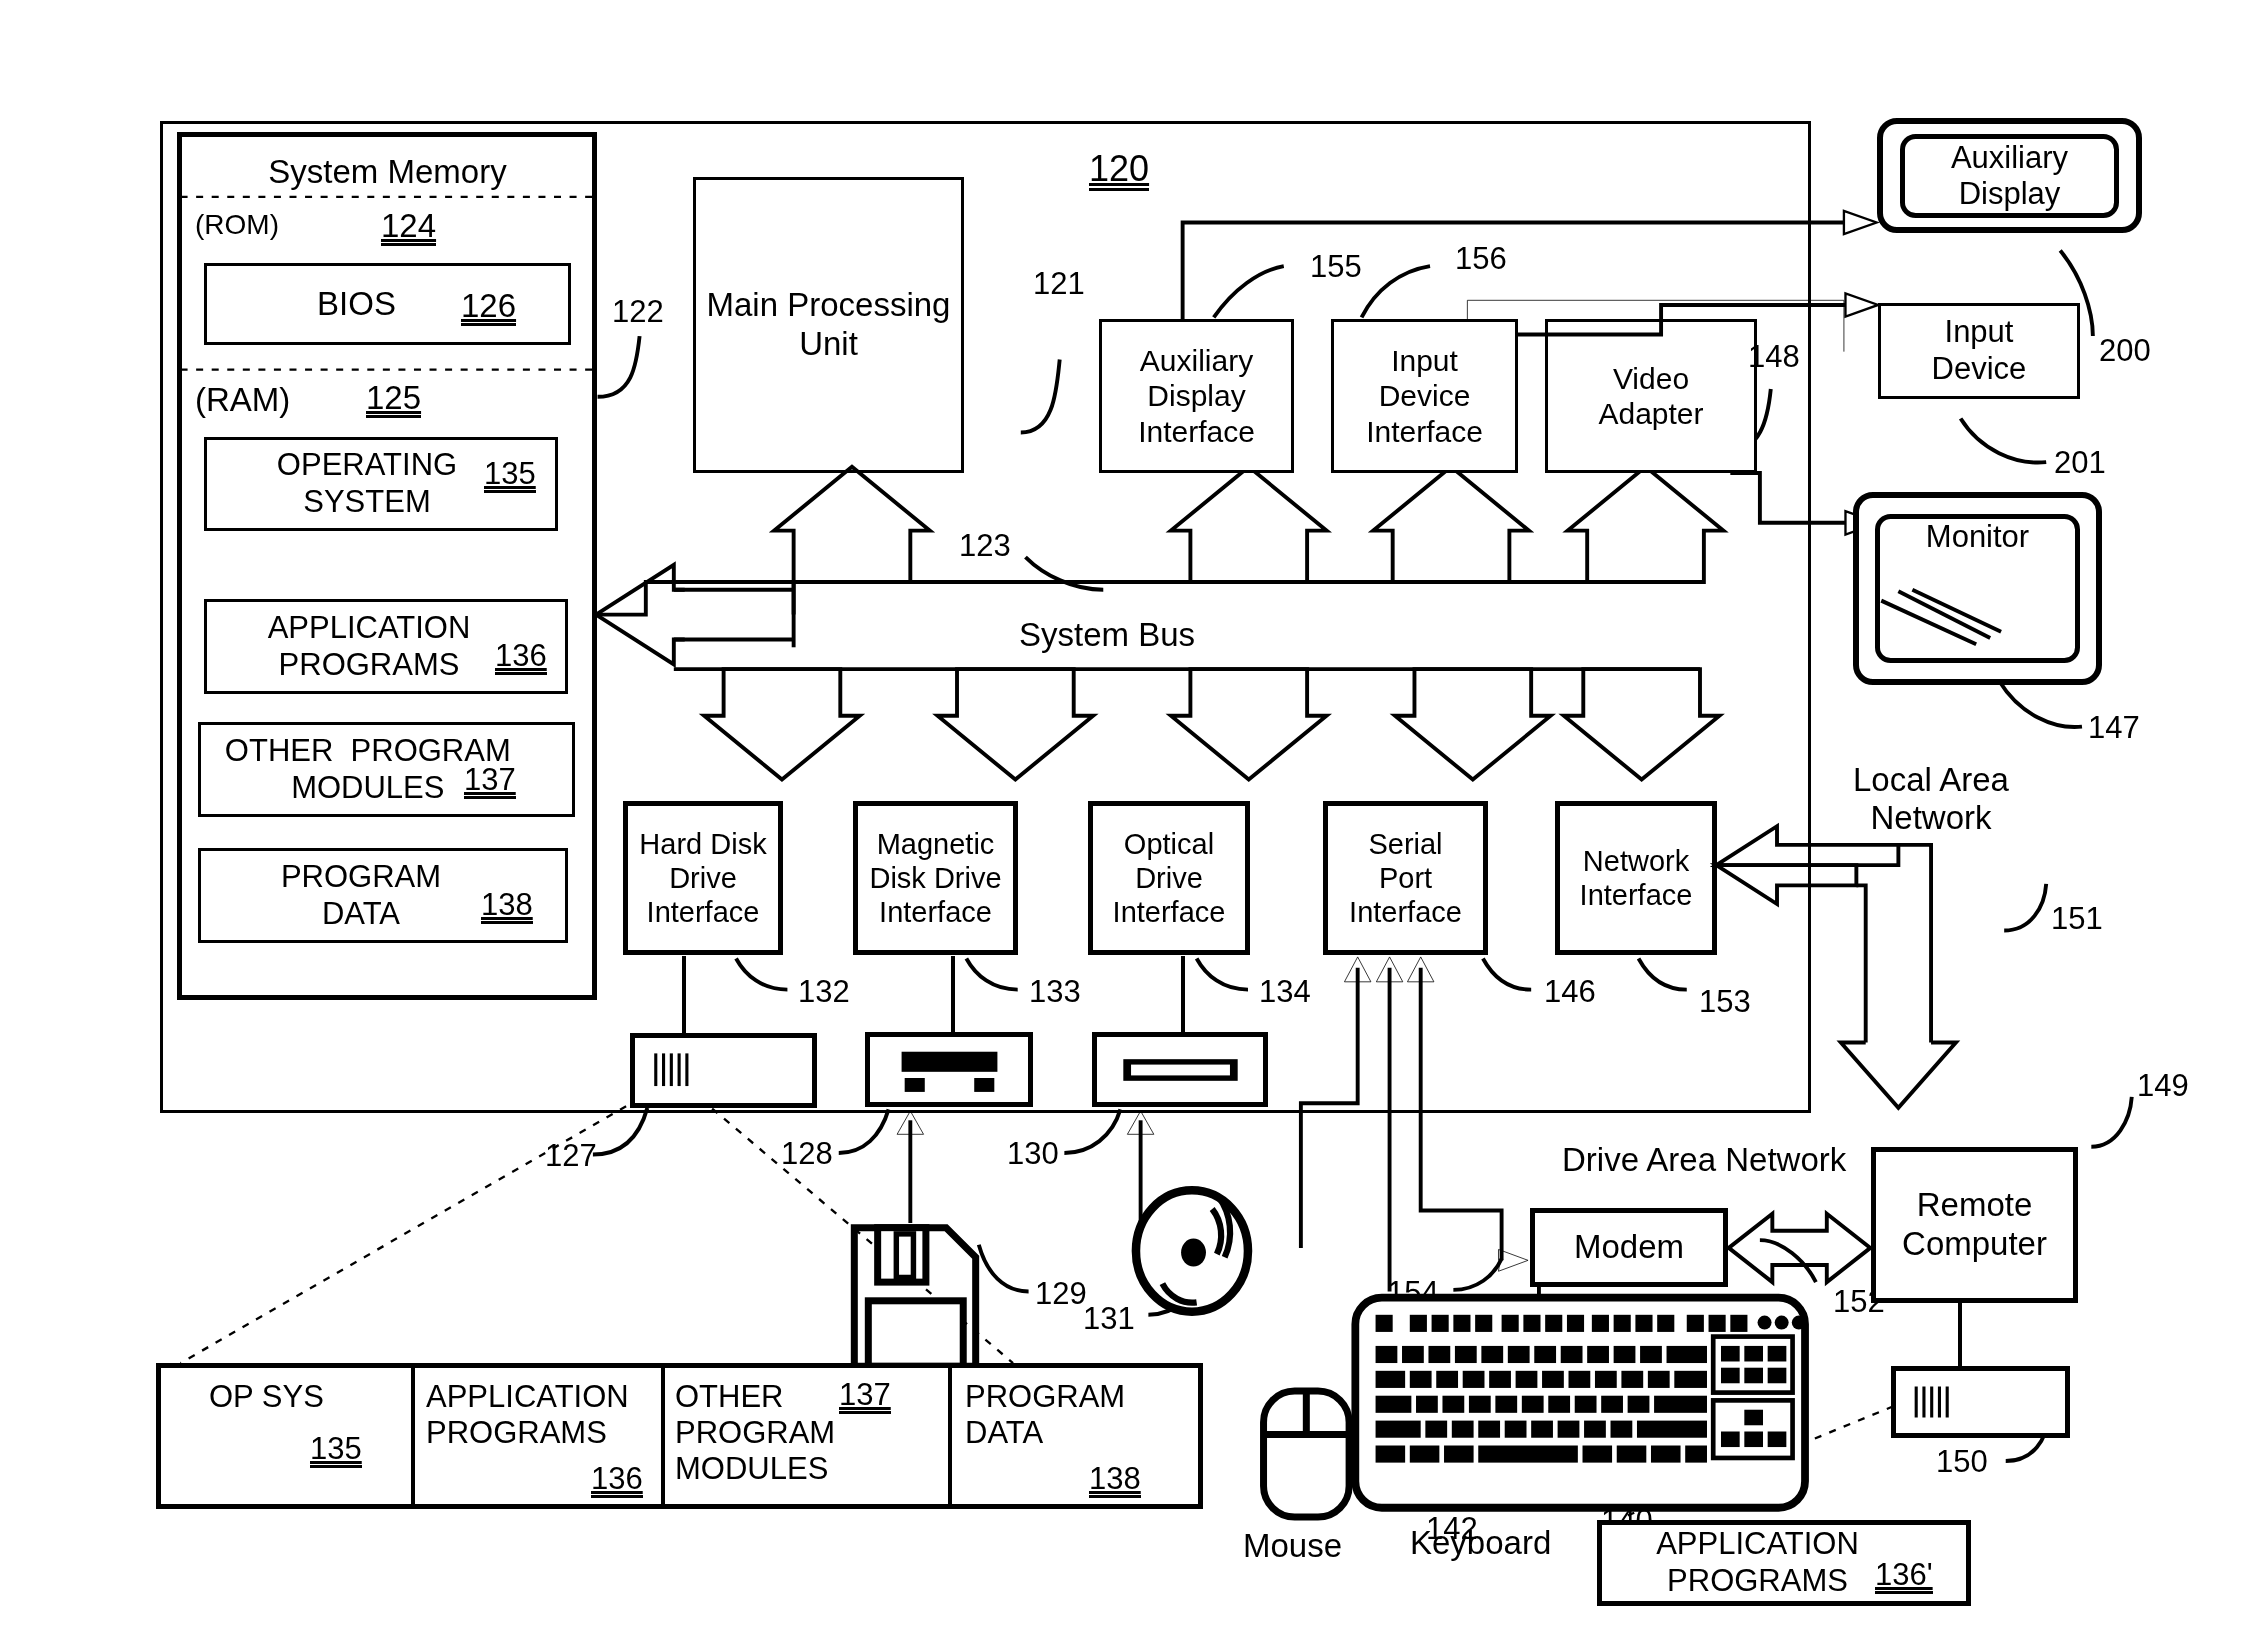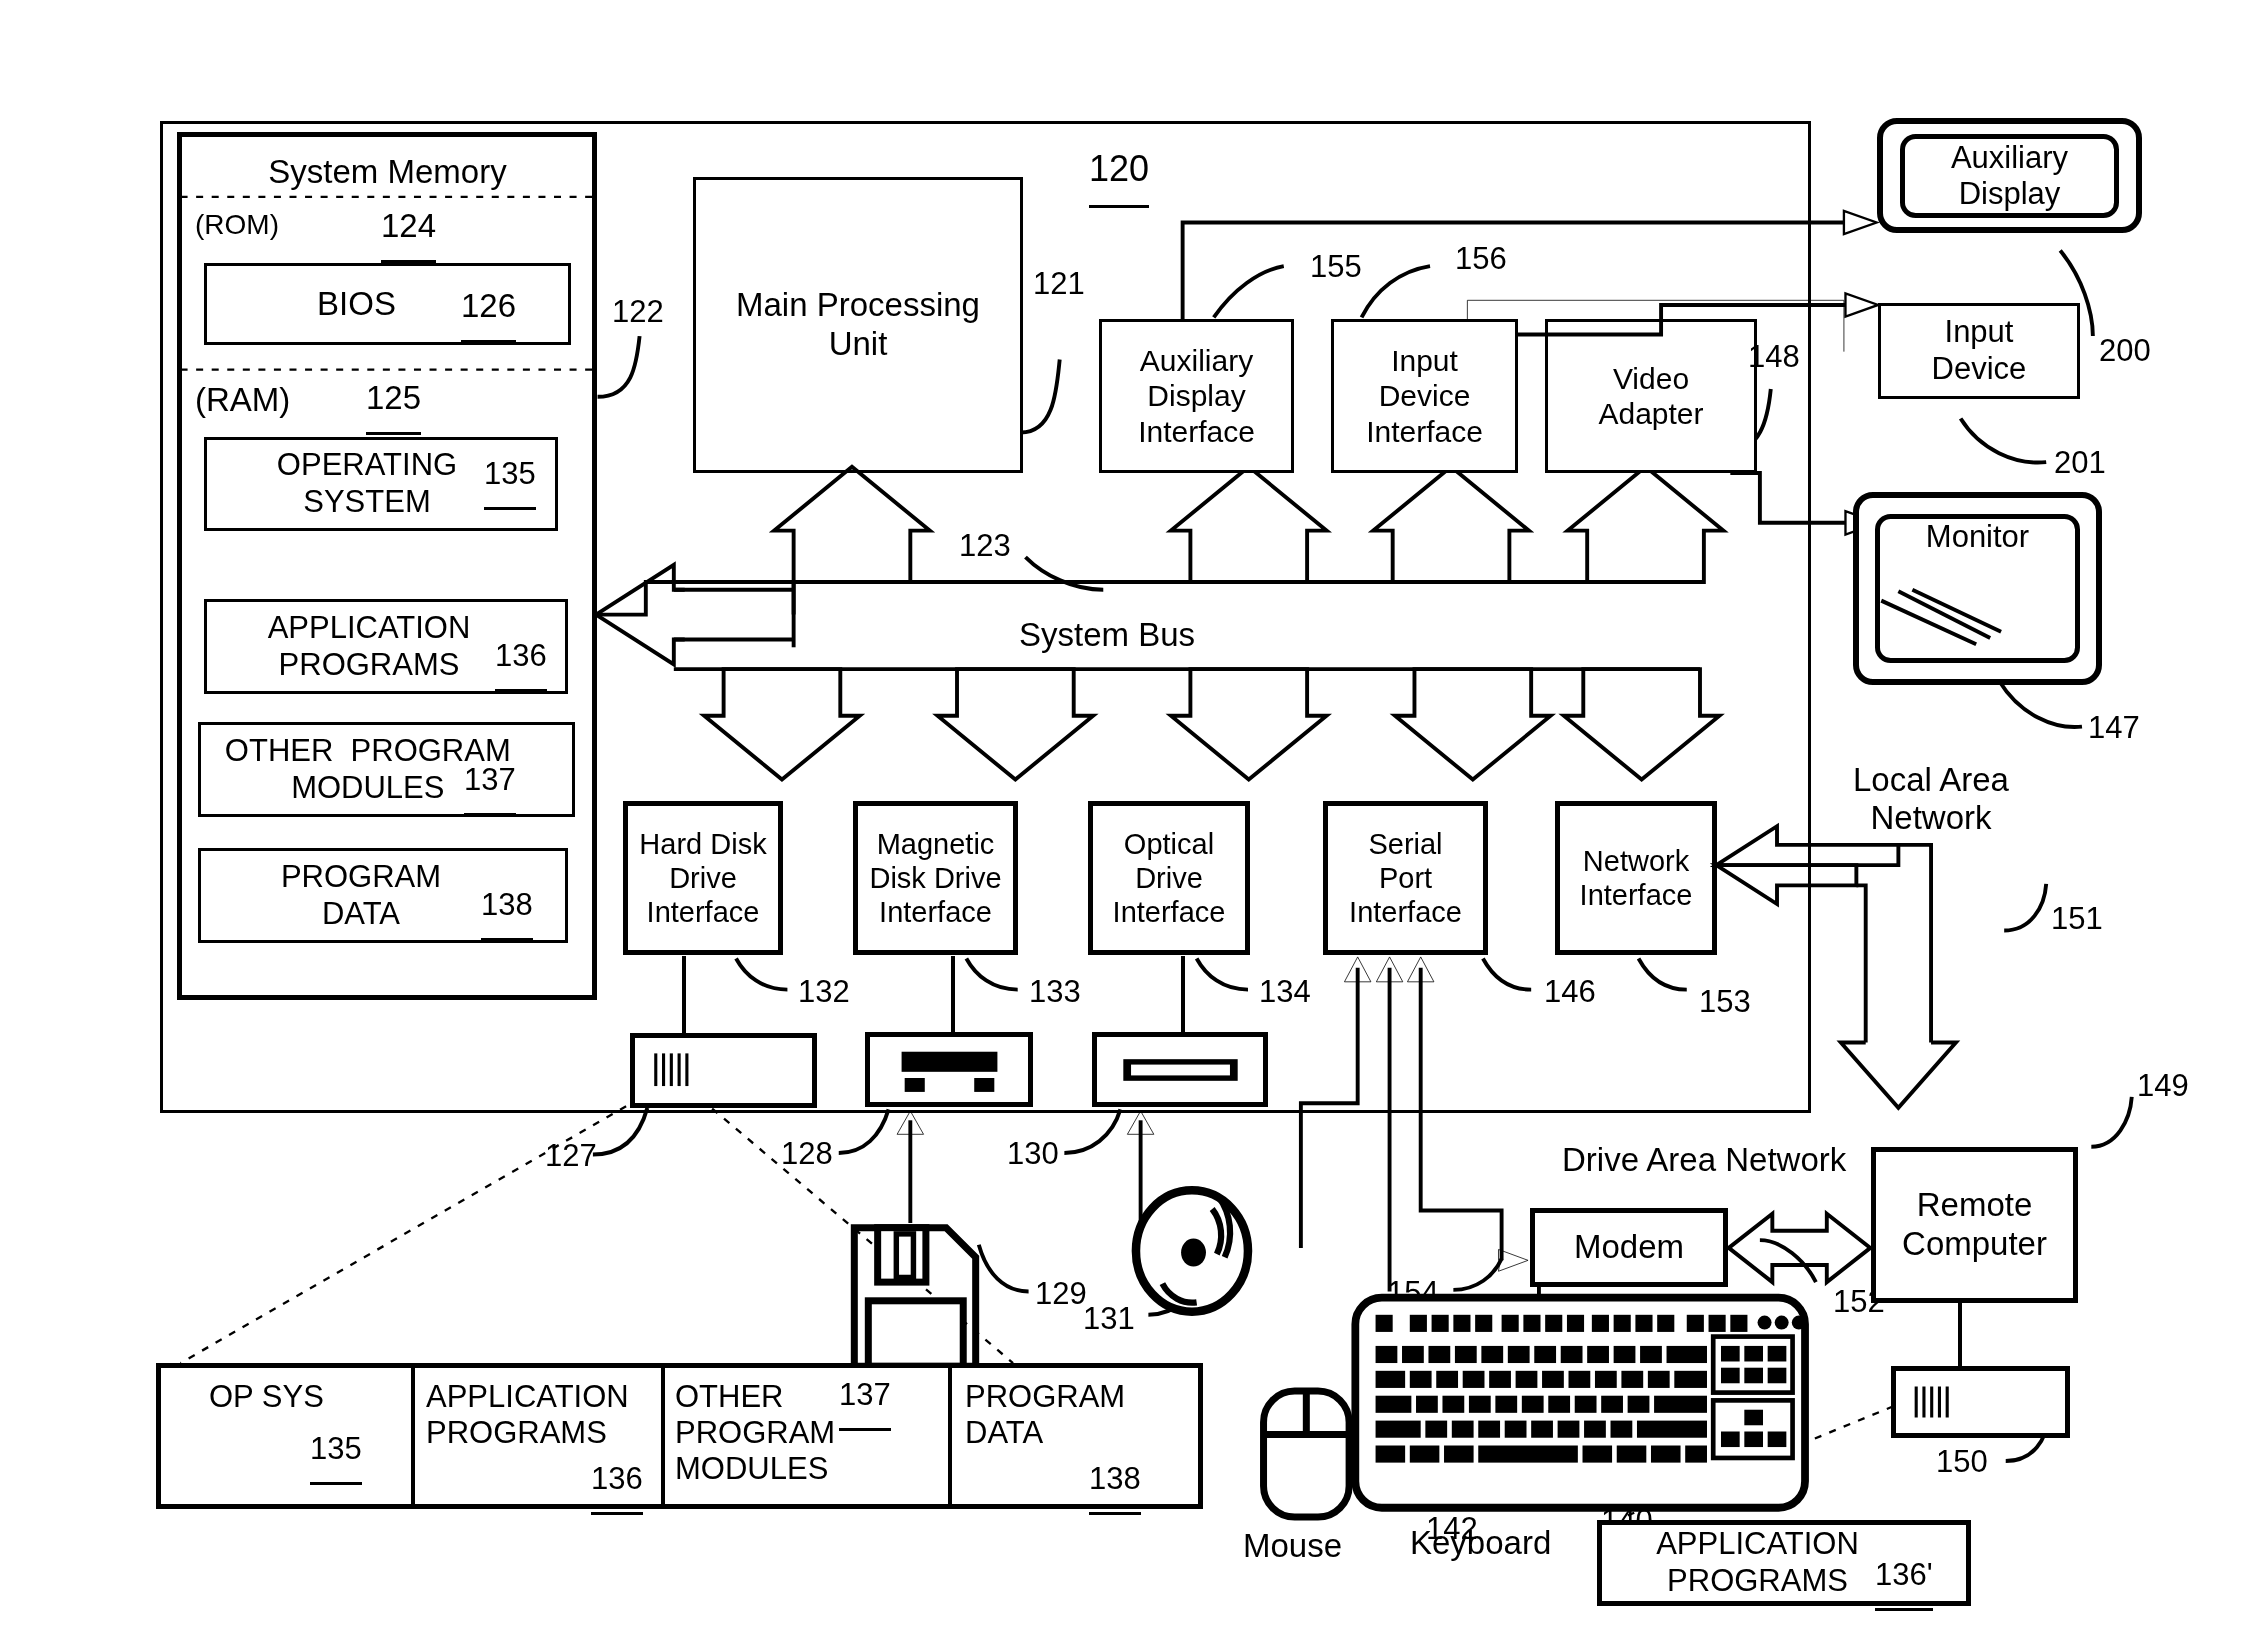--- a/index.html
+++ b/index.html
@@ -9,21 +9,21 @@
 
   
   .box{position:absolute;border:3.9px solid #000;background:#fff;
        display:flex;align-items:center;justify-content:center;text-align:center;
        box-sizing:border-box;line-height:1.18;}
   .box.thin{border-width:3.1px;}
   .box.thick{border-width:5.4px;}
   .lbl{position:absolute;white-space:pre;line-height:1.16;}
   .ref{position:absolute;font-size:31px;letter-spacing:0px;white-space:nowrap;}
   .refu{position:absolute;font-size:31px;white-space:nowrap;
-        border-bottom:3.9px solid #000;padding-bottom:18px;line-height:1.0;}
+        border-bottom:3.9px solid #000;padding-bottom:1px;line-height:1.0;text-decoration:underline;}
   .memlbl{position:absolute;font-size:30px;white-space:pre;text-align:center;}
 
   
   .screen-out{position:absolute;border:6.2px solid #000;border-radius:20px;background:#fff;box-sizing:border-box;}
   .screen-in{position:absolute;border:5.4px solid #000;border-radius:15.6px;background:#fff;box-sizing:border-box;
              display:flex;align-items:center;justify-content:center;text-align:center;line-height:1.15;}
   .vl{position:absolute;background:#000;width:3.9px;}
 
   svg.ov{position:absolute;left:0;top:0;width:2261px;height:1633px;pointer-events:none;overflow:visible;}
   svg.ov path,svg.ov line,svg.ov polyline{fill:none;stroke:#000;}
@@ -128,21 +128,21 @@
   <div class="refu" style="left:464px;top:764px;font-size:31px;">137</div>
 
   <div class="box" style="left:198px;top:848px;width:370px;height:95px;">
     <span style="font-size:31px;white-space:pre;position:relative;left:-22px;">PROGRAM
 DATA</span>
   </div>
   <div class="refu" style="left:481px;top:889px;font-size:31px;">138</div>
 
   <div class="ref" style="left:612px;top:294px;">122</div>
 
-  <div class="box" style="left:693px;top:177px;width:330px;height:296px;">
+  <div class="box" style="left:693px;top:177px;width:271px;height:296px;">
     <span style="font-size:33px;white-space:pre;">Main Processing
 Unit</span>
   </div>
   <div class="ref" style="left:1033px;top:266px;">121</div>
   <div class="refu" style="left:1089px;top:151px;font-size:36px;">120</div>
 
   <svg class="ov" viewBox="0 0 2906 2099" width="2261" height="1633">
 
     <path d="M1020 748 L1020 682 L995 682 L1095 600 L1195 682 L1170 682 L1170 748 Z" fill="#fff" stroke="#000" stroke-width="5"></path>
 

